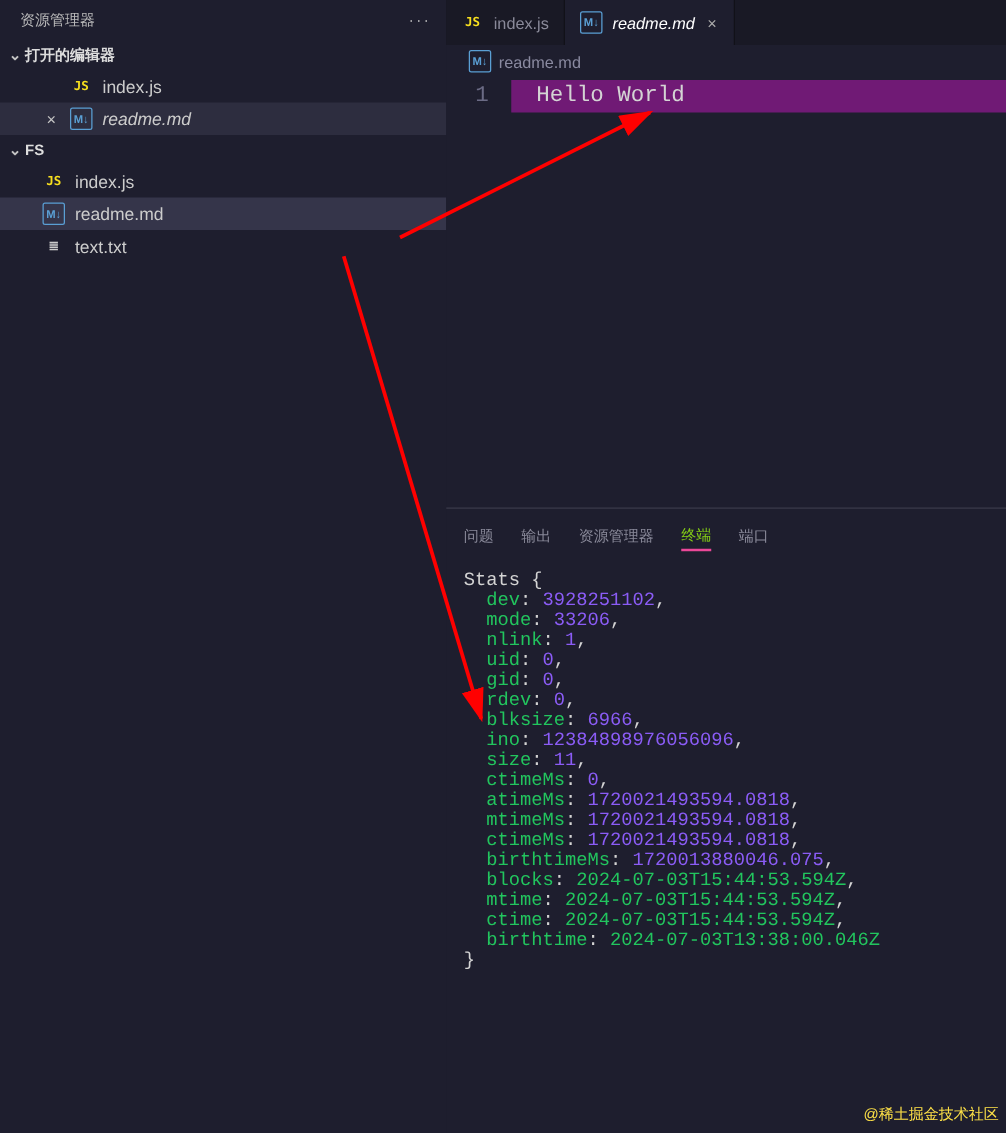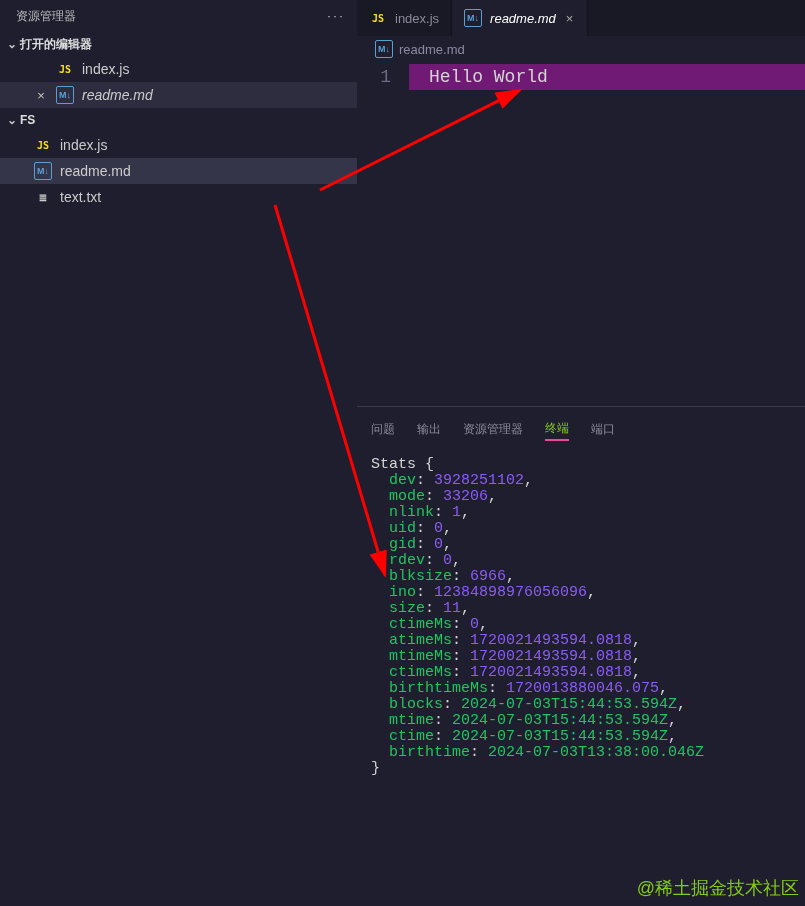--- a/index.html
+++ b/index.html
@@ -97,21 +97,21 @@
 }
 .t-key { color: #22c55e; }
 .t-num { color: #8b5cf6; }
 .t-str { color: #22c55e; }
 .t-plain { color: #d4d4d4; }
 
 .arrow-svg { position: absolute; pointer-events: none; z-index: 50; }
 
 .watermark {
   position: absolute; right: 6px; bottom: 6px;
-  color: #84cc16; font-size: 18px;
+  color: #fde047; font-size: 12px;
 }
 </style>
 </head>
 <body>
 
 <div class="sidebar">
   <div class="sidebar-header">
     <span>资源管理器</span>
     <span class="ellipsis">···</span>
   </div>

